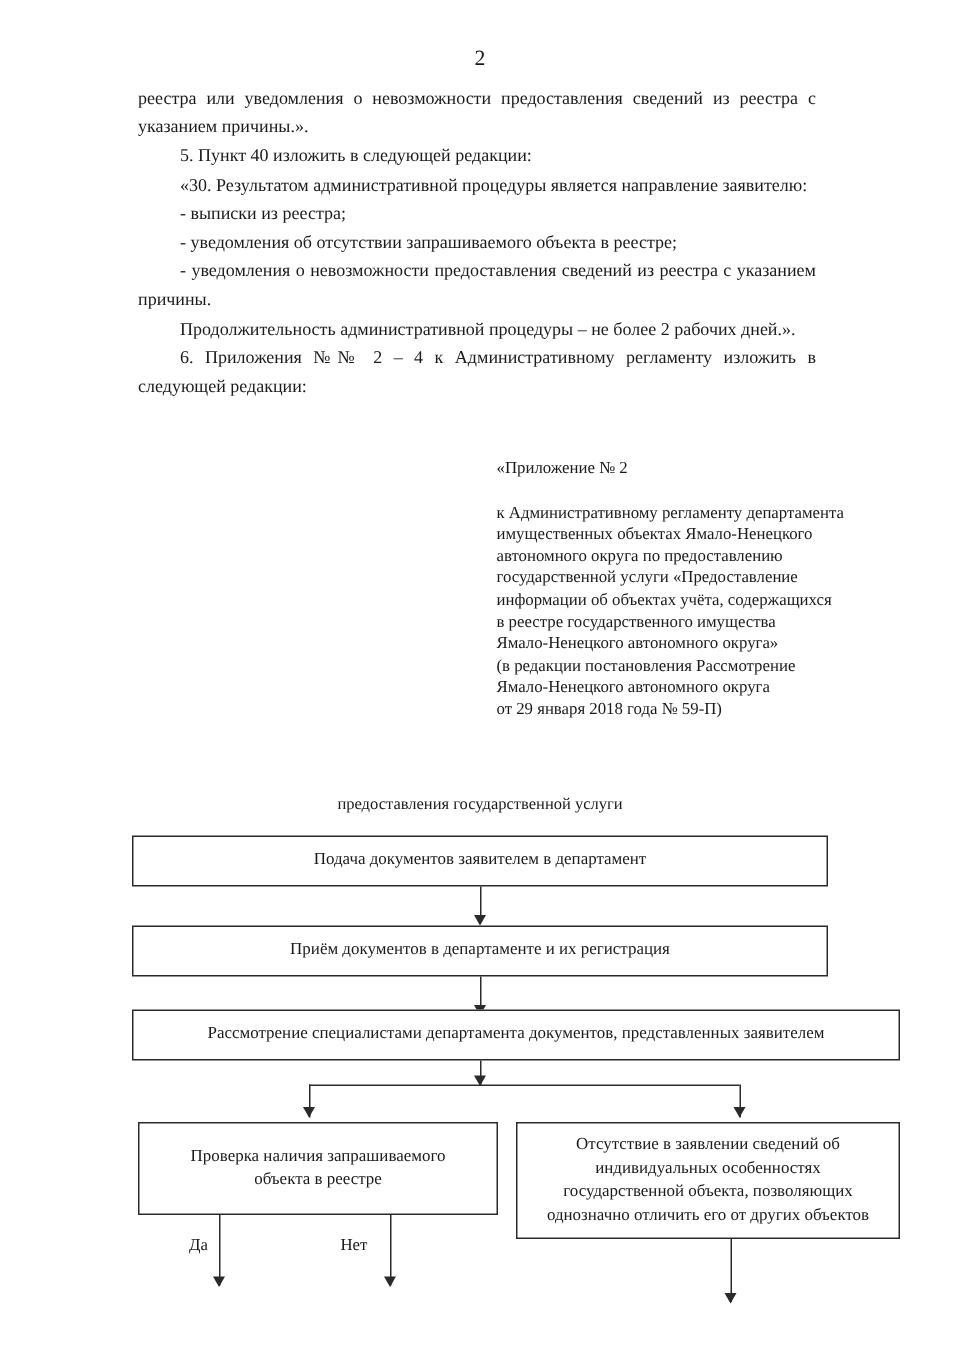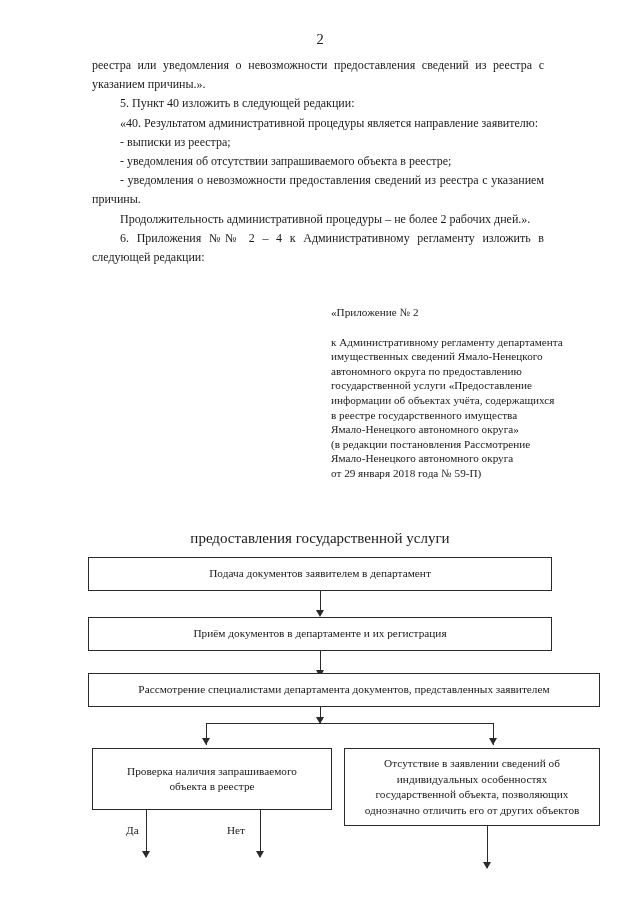--- a/index.html
+++ b/index.html
@@ -78,21 +78,21 @@
     font-size: 13.2px;
     font-weight: bold;
     letter-spacing: 0.2px;
   }
   .scheme-subtitle {
     position: absolute;
     top: 530px;
     left: 0;
     width: 640px;
     text-align: center;
-    font-size: 15px;
+    font-size: 11px;
   }
 
   
   .flow {
     position: absolute;
     top: 0;
     left: 0;
     width: 640px;
     height: 905px;
   }
@@ -140,32 +140,32 @@
 </head>
 <body>
 
 <div class="page">
 
   <div class="page-number">2</div>
 
   <div class="body-text">
     <p class="p-noindent">реестра или уведомления о невозможности предоставления сведений из реестра с указанием причины.».</p>
     <p class="p-indent">5. Пункт 40 изложить в следующей редакции:</p>
-    <p class="p-indent">«40. Результатом административной процедуры является направление заявителю:</p>
+    <p class="p-indent">«30. Результатом административной процедуры является направление заявителю:</p>
     <p class="p-indent">- выписки из реестра;</p>
     <p class="p-indent">- уведомления об отсутствии запрашиваемого объекта в реестре;</p>
     <p class="p-indent">- уведомления о невозможности предоставления сведений из реестра с указанием причины.</p>
     <p class="p-indent">Продолжительность административной процедуры – не более 2 рабочих дней.».</p>
     <p class="p-indent">6. Приложения №№ 2 – 4 к Административному регламенту изложить в следующей редакции:</p>
   </div>
 
   <div class="appendix-block">
     <p class="ap-title">«Приложение № 2</p>
     <p class="ap-line">к Административному регламенту департамента</p>
-    <p class="ap-line">имущественных сведений Ямало-Ненецкого</p>
+    <p class="ap-line">имущественных объектах Ямало-Ненецкого</p>
     <p class="ap-line">автономного округа по предоставлению</p>
     <p class="ap-line">государственной услуги «Предоставление</p>
     <p class="ap-line">информации об объектах учёта, содержащихся</p>
     <p class="ap-line">в реестре государственного имущества</p>
     <p class="ap-line">Ямало-Ненецкого автономного округа»</p>
     <p class="ap-line">(в редакции постановления Рассмотрение</p>
     <p class="ap-line">Ямало-Ненецкого автономного округа</p>
     <p class="ap-line">от 29 января 2018 года № 59-П)</p>
   </div>
 

